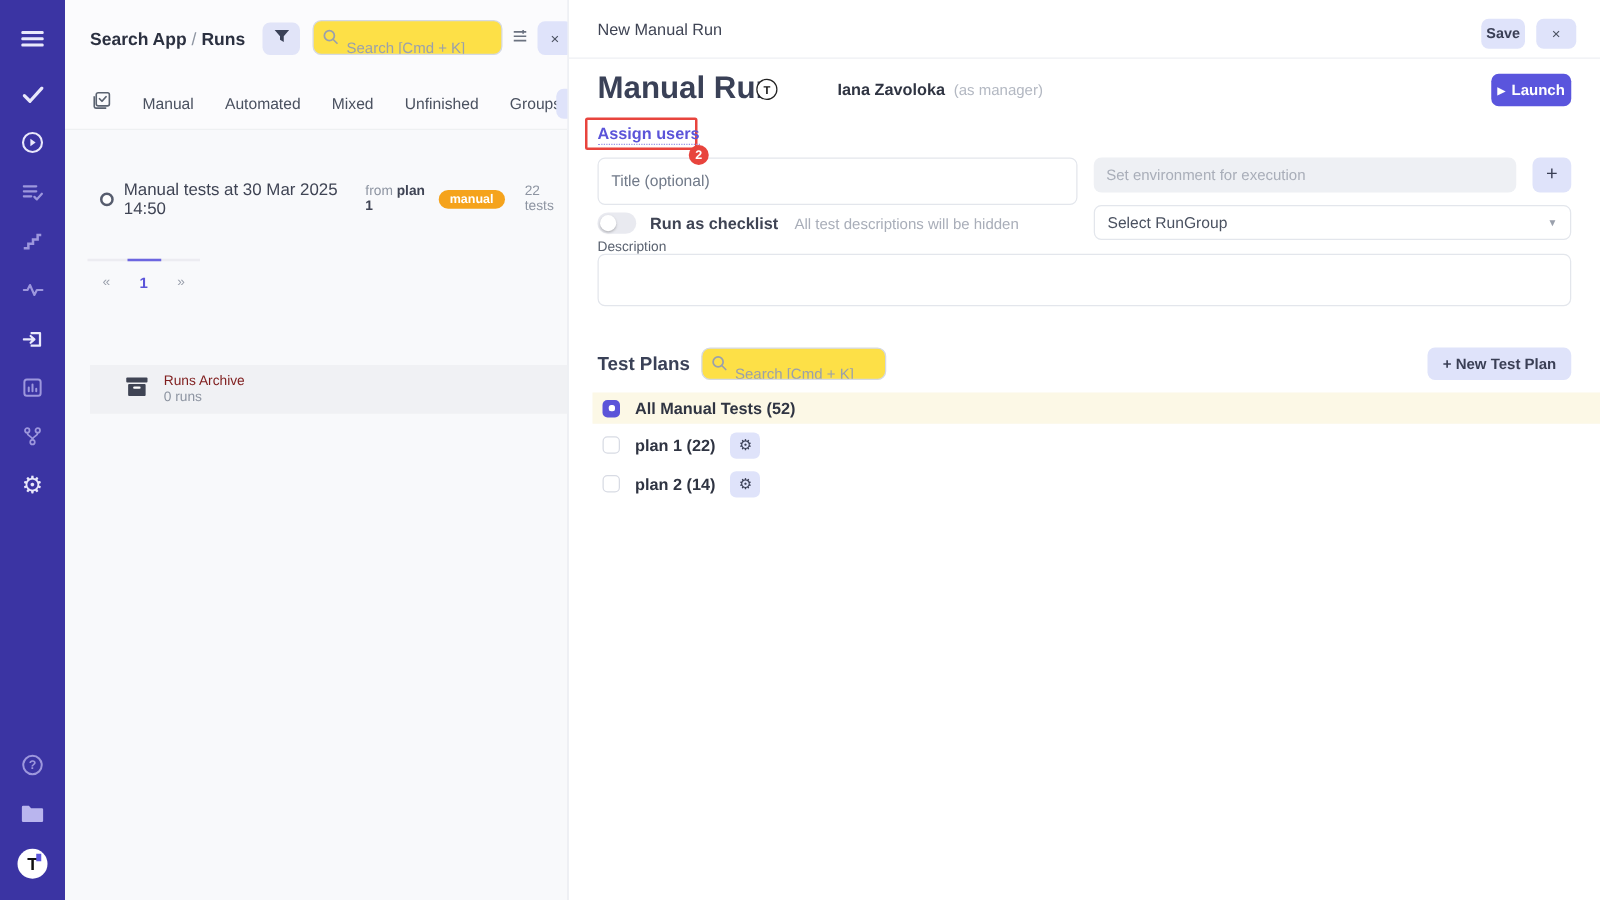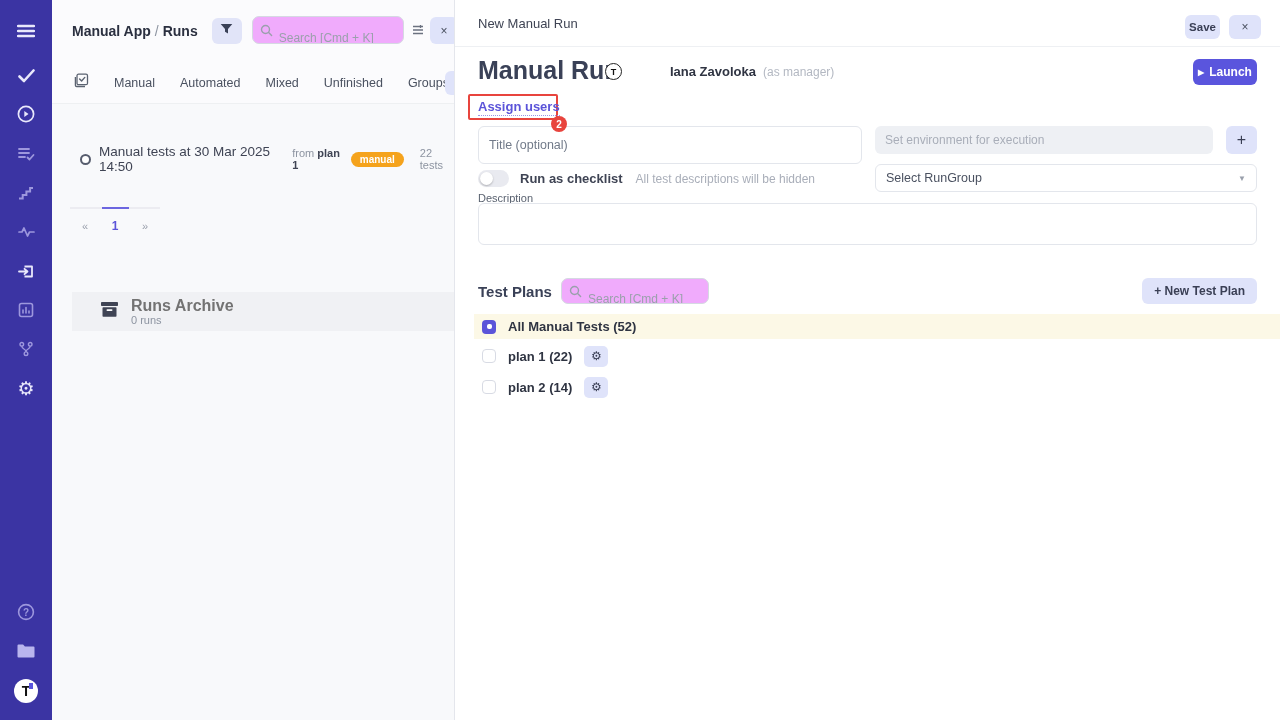--- a/index.html
+++ b/index.html
@@ -18,42 +18,42 @@
   .logo-circle .flag { position:absolute; top:4px; right:5px; width:4px; height:6px; background:#5a55dd; }
 
   
   .left-panel { position:absolute; left:52px; top:0; width:403px; height:720px; background:#f8f9fb; overflow:hidden; border-right:1px solid #e4e6ec; z-index:10; }
   .lp-header { position:absolute; top:0; left:0; right:0; height:62px; background:#fbfbfd; display:flex; align-items:center; padding-left:20px; }
   .breadcrumb { font-size:14px; color:#2b3040; white-space:nowrap; }
   .breadcrumb b { font-weight:700; }
   .breadcrumb .sep { color:#8d94a1; font-weight:400; padding:0 4px; }
   .filter-btn { margin-left:14px; width:30px; height:26px; background:#e1e4f8; border:none; border-radius:6px; display:flex; align-items:center; justify-content:center; cursor:pointer; }
   .lp-search { margin-left:10px; position:relative; }
-  .lp-search input, .tp-search input { width:152px; height:28px; border:1px solid #d5d9e2; border-radius:7px; background:#f0abfc; padding:16px 8px 0 26px; font-size:12px; color:#3f4454; outline:none; font-family:inherit; }
+  .lp-search input, .tp-search input { width:152px; height:28px; border:1px solid #d5d9e2; border-radius:7px; background:#fde047; padding:16px 8px 0 26px; font-size:12px; color:#3f4454; outline:none; font-family:inherit; }
   .lp-search input::placeholder, .tp-search input::placeholder { color:#9aa0ac; }
   .search-glyph { position:absolute; left:8px; top:7px; }
   .sliders-icon { margin-left:8px; cursor:pointer; }
   .lp-close { position:absolute; right:-4px; top:17px; width:28px; height:27px; background:#dfe3fa; border:none; border-radius:6px; color:#4a5160; font-size:12px; cursor:pointer; }
   .lp-tabs { position:absolute; top:62px; left:0; right:0; height:42px; display:flex; align-items:center; padding-left:22px; gap:25px; background:#fbfbfd; border-bottom:1px solid #eef0f2; }
   .tab { font-size:12.5px; color:#4a5160; cursor:pointer; white-space:nowrap; }
   .tabs-cut-pill { position:absolute; right:-5px; top:9px; width:14px; height:24px; background:#dfe3fa; border-radius:6px; }
   .run-item { position:absolute; top:144px; left:28px; display:flex; align-items:center; gap:8px; cursor:pointer; }
   .run-dot { width:11px; height:11px; border-radius:50%; border:2.5px solid #575d6e; background:#fff; flex:none; }
   .run-title { font-size:13.5px; color:#3f4454; }
   .run-from { font-size:11px; color:#8d94a1; }
   .run-from b { color:#3f4454; font-weight:700; }
   .run-badge { background:#f5a31c; color:#fff; font-size:10px; font-weight:700; padding:2px 9px; border-radius:9px; }
   .run-count { font-size:11px; color:#8d94a1; margin-left:8px; }
   .pagination { position:absolute; top:207px; left:18px; width:90px; border-top:2px solid #ececf1; }
   .pg-active-bar { position:absolute; top:-2px; left:32px; width:27px; height:2px; background:#6c66e0; }
   .pg-row { display:flex; justify-content:space-between; padding:10px 12px 0 12px; align-items:center; }
   .pg-arrow { color:#9aa0ac; font-size:11px; cursor:pointer; }
   .pg-page { color:#5b54d9; font-size:12px; font-weight:700; cursor:pointer; }
   .archive-row { position:absolute; top:292px; left:20px; right:0; height:39px; background:#f0f1f4; display:flex; align-items:center; padding-left:28px; gap:12px; cursor:pointer; }
-  .archive-title { font-size:16px; font-weight:700; color:#737373; line-height:1.1; }
+  .archive-title { font-size:11px; font-weight:400; color:#7f1d1d; line-height:1.1; }
   .archive-count { font-size:11px; color:#8d94a1; }
 
   
   .main-panel { position:absolute; left:455px; top:0; width:825px; height:720px; background:#fff; z-index:20; }
   .mp-header { position:absolute; top:0; left:0; right:0; height:47px; border-bottom:1px solid #eef0f3; }
   .mp-title { position:absolute; left:23px; top:16px; font-size:13px; color:#3f4454; }
   .save-btn { position:absolute; right:60px; top:15px; width:35px; height:24px; background:#dfe3fa; border:none; border-radius:6px; font-size:11.5px; font-weight:700; color:#3a3f55; cursor:pointer; font-family:inherit; }
   .close-btn { position:absolute; right:19px; top:15px; width:32px; height:24px; background:#dfe3fa; border:none; border-radius:6px; font-size:12px; color:#4a5160; cursor:pointer; }
   .launch-btn { position:absolute; right:23px; top:59px; width:64px; height:26px; background:#5a55dd; border:none; border-radius:6px; color:#fff; font-size:12px; font-weight:700; cursor:pointer; display:flex; align-items:center; justify-content:center; gap:5px; font-family:inherit; }
   .launch-btn .tri { font-size:8px; }
@@ -169,21 +169,21 @@
       <div class="logo-circle">
           <span class="t">T</span>
           <span class="flag"></span>
         </div>
     </div>
   </nav>
 
   <section class="left-panel">
     <div class="lp-header">
       <div class="breadcrumb">
-        <b>Manual App</b><span class="sep">/</span><b>Runs</b>
+        <b>Search App</b><span class="sep">/</span><b>Runs</b>
       </div>
       <button class="filter-btn">
         <span><svg width="13" height="13" viewBox="0 0 13 13">
               <path d="M.7 1h11.6L8 6v4.5L5 8.7V6z" fill="#3a4157"></path>
             </svg></span>
       </button>
       <div class="lp-search">
         <span class="search-glyph"><svg width="13" height="13" viewBox="0 0 13 13">
               <circle cx="5.5" cy="5.5" r="4" stroke="#9aa0ac" stroke-width="1.4" fill="none"></circle>
               <path d="M8.6 8.6l3 3" stroke="#9aa0ac" stroke-width="1.4" stroke-linecap="round"></path>

